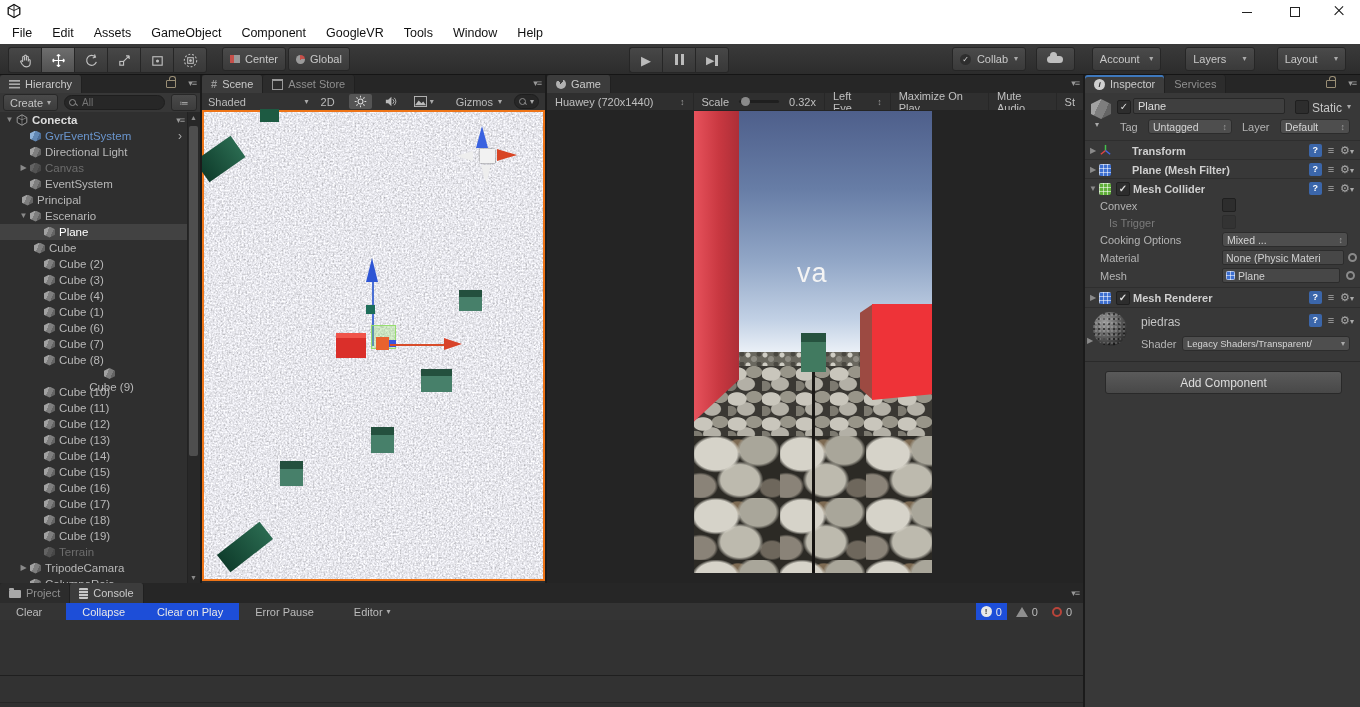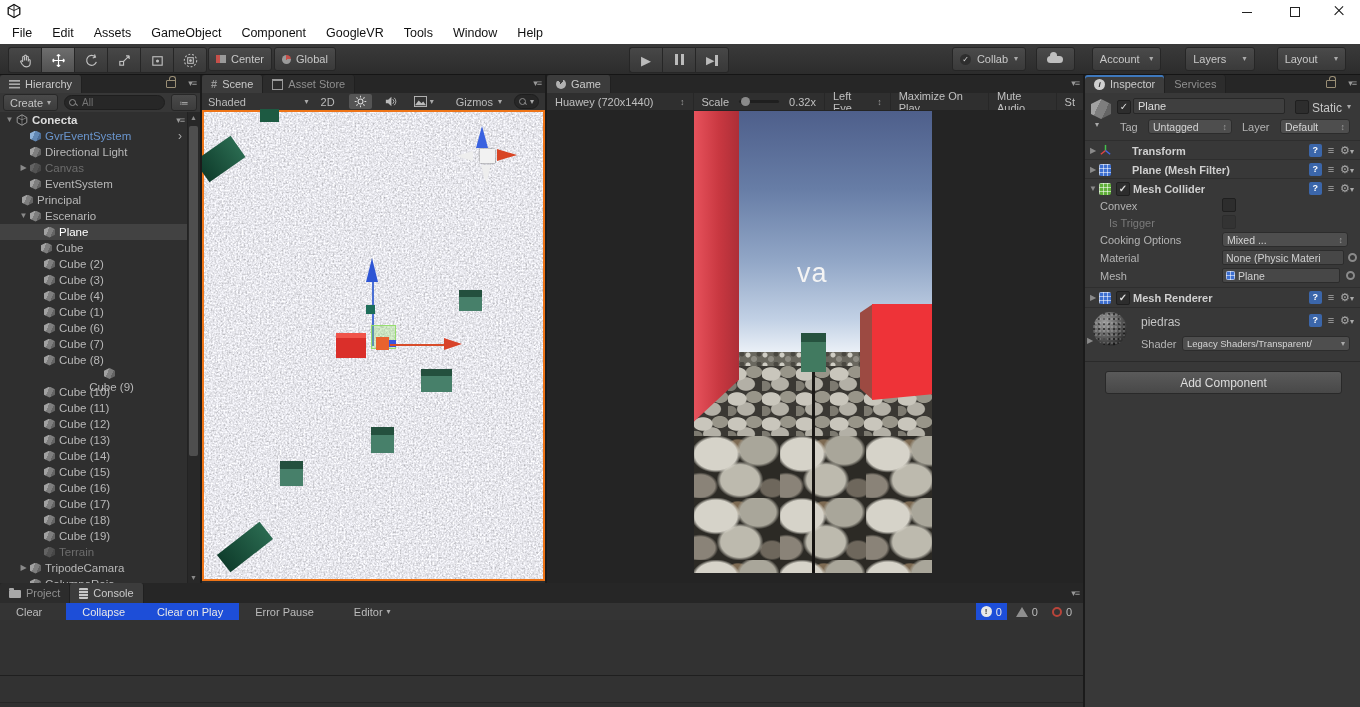--- a/index.html
+++ b/index.html
@@ -267,21 +267,21 @@
           </svg>
         </div>
       <div class="tool">
           <svg width="15" height="15" viewBox="0 0 16 16" fill="none" stroke="#c0c0c0" stroke-width="1.1">
             <circle cx="8" cy="8" r="6.6" stroke-dasharray="2 2"></circle>
             <rect x="5" y="5" width="6" height="6"></rect>
             <circle cx="8" cy="8" r="0.9" fill="#c0c0c0"></circle>
           </svg>
         </div>
     </div>
-    <div class="tgroup" style="left:208px;gap:2px;align-items:center;">
+    <div class="tgroup" style="left:222px;gap:2px;align-items:center;">
       <div class="tbbtn">
           <span class="ic-center"></span>
           <span>Center</span>
         </div>
       <div class="tbbtn">
           <span class="ic-global"></span>
           <span>Global</span>
         </div>
     </div>
     <div class="tgroup" style="left:629px;">
@@ -381,21 +381,21 @@
         <div class="hrow" style="padding-left: 17px;">
           <span class="arr">▼</span>
           <span class="cube3d"></span>
           <span class="lbl">Escenario</span>
         </div>
         <div class="hrow sel" style="padding-left: 31px;">
           <span class="arr"></span>
           <span class="cube3d"></span>
           <span class="lbl">Plane</span>
         </div>
-        <div class="hrow" style="padding-left: 28px;">
+        <div class="hrow" style="padding-left: 21px;">
           <span class="arr"></span>
           <span class="cube3d"></span>
           <span class="lbl">Cube</span>
         </div>
         <div class="hrow" style="padding-left: 31px;">
           <span class="arr"></span>
           <span class="cube3d"></span>
           <span class="lbl">Cube (2)</span>
         </div>
         <div class="hrow" style="padding-left: 31px;">

